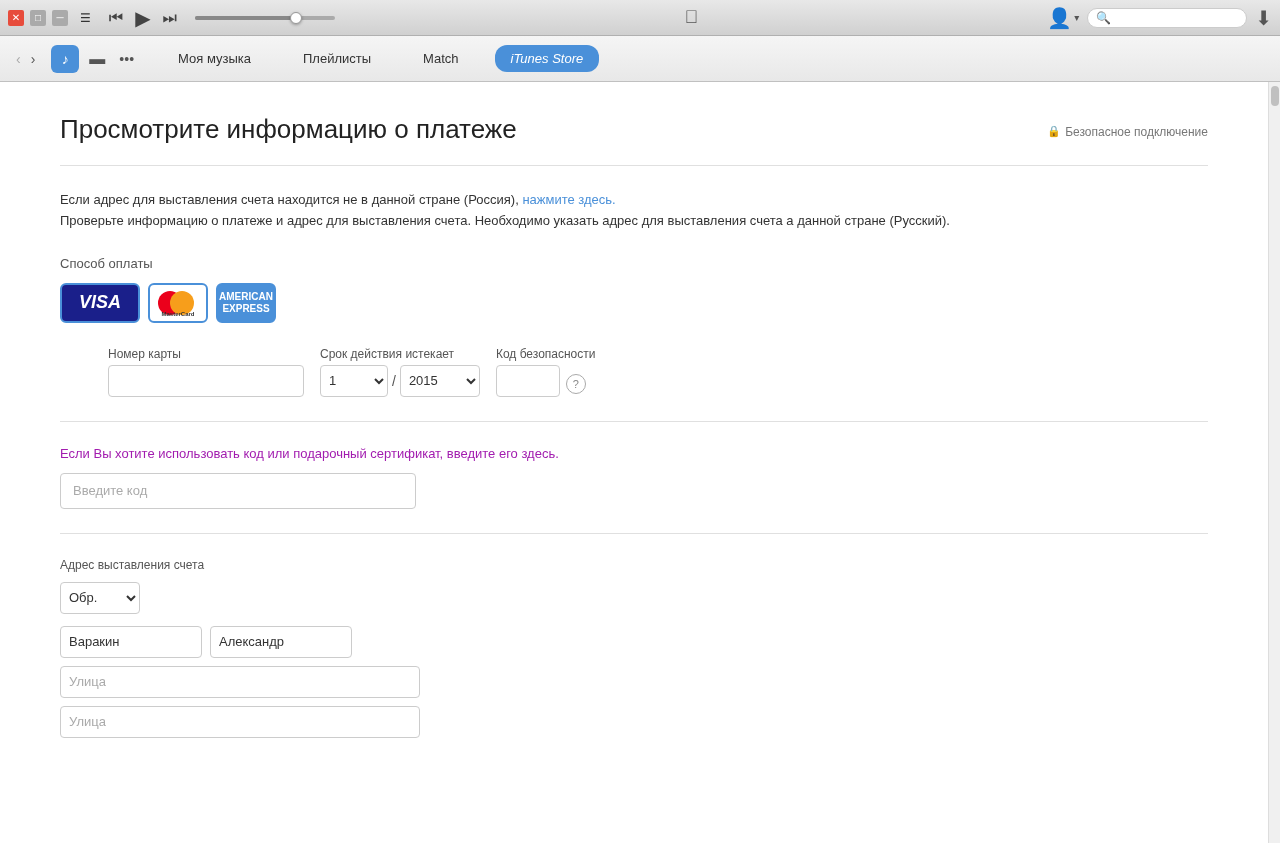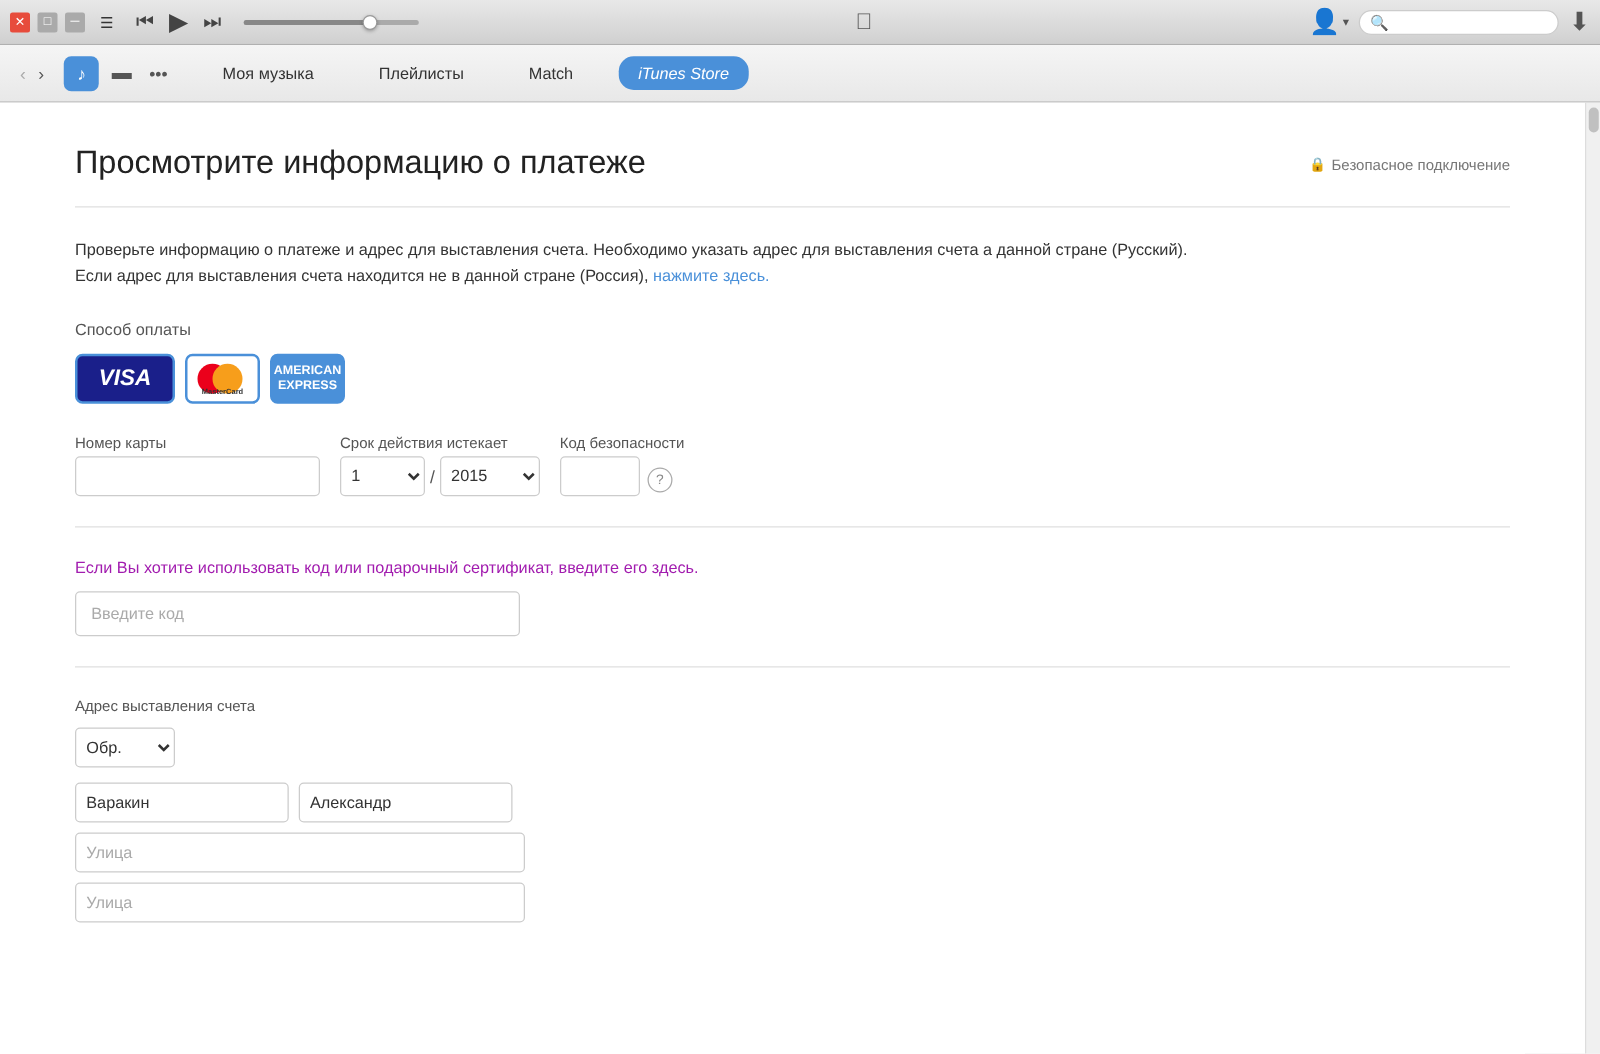--- a/index.html
+++ b/index.html
@@ -98,21 +98,21 @@
     .payment-methods { display: flex; gap: 8px; margin-bottom: 24px; }
     .card-btn { border: 2px solid #4a90d9; border-radius: 6px; padding: 6px 10px; cursor: pointer; display: flex; align-items: center; background: white; }
     .card-btn.visa { background: #1a1f8a; color: white; font-style: italic; font-weight: bold; font-size: 18px; width: 80px; height: 40px; justify-content: center; }
     .card-btn.mastercard { background: white; width: 60px; height: 40px; justify-content: center; position: relative; }
     .mc-circle-left { width: 24px; height: 24px; background: #eb001b; border-radius: 50%; position: absolute; left: 8px; }
     .mc-circle-right { width: 24px; height: 24px; background: #f79e1b; border-radius: 50%; position: absolute; left: 20px; }
     .mc-text { font-size: 7px; color: #333; position: absolute; bottom: 4px; font-weight: bold; }
     .card-btn.amex { background: #4a90d9; width: 60px; height: 40px; justify-content: center; color: white; font-size: 10px; font-weight: bold; flex-direction: column; gap: 1px; }
 
     
-    .form-row { display: flex; gap: 16px; align-items: flex-start; margin-bottom: 16px; }
+    .form-row { display: flex; gap: 16px; align-items: flex-start; margin-bottom: 16px; margin-left: 48px; }
     .form-group { display: flex; flex-direction: column; gap: 4px; }
     .form-label { font-size: 12px; color: #555; }
     .form-input { border: 1px solid #ccc; border-radius: 4px; padding: 6px 8px; font-size: 13px; color: #333; outline: none; background: white; }
     .form-input.card-number { width: 196px; height: 32px; }
     .expiry-select { width: 68px; height: 32px; border: 1px solid #ccc; border-radius: 4px; padding: 4px 4px; font-size: 13px; color: #333; background: white; cursor: pointer; }
     .cvv-input { width: 64px; height: 32px; border: 1px solid #ccc; border-radius: 4px; padding: 6px 8px; font-size: 13px; }
     .question-btn { width: 20px; height: 20px; border-radius: 50%; border: 1px solid #aaa; background: white; color: #888; font-size: 11px; cursor: pointer; display: flex; align-items: center; justify-content: center; margin-top: 6px; }
     .expiry-row { display: flex; align-items: center; gap: 4px; }
     .slash { font-size: 14px; color: #555; }
 
@@ -120,21 +120,21 @@
 
     .voucher-text { font-size: 13px; color: #a21caf; margin-bottom: 12px; }
     .voucher-input { width: 356px; height: 36px; border: 1px solid #ccc; border-radius: 4px; padding: 8px 12px; font-size: 13px; color: #aaa; outline: none; }
     .voucher-input::placeholder { color: #aaa; }
 
     
     .billing-section { margin-top: 8px; }
     .billing-label { font-size: 12px; color: #555; margin-bottom: 10px; }
     .salutation-select { width: 80px; height: 32px; border: 1px solid #ccc; border-radius: 4px; padding: 4px; font-size: 13px; color: #333; background: white; cursor: pointer; margin-bottom: 12px; }
     .name-row { display: flex; gap: 8px; margin-bottom: 8px; }
-    .name-input { width: 171px; height: 32px; border: 1px solid #ccc; border-radius: 4px; padding: 6px 8px; font-size: 13px; color: #333; }
+    .name-input { width: 142px; height: 32px; border: 1px solid #ccc; border-radius: 4px; padding: 6px 8px; font-size: 13px; color: #333; }
     .street-input { width: 360px; height: 32px; border: 1px solid #ccc; border-radius: 4px; padding: 6px 8px; font-size: 13px; color: #14532d; }
     .street-input::placeholder { color: #aaa; }
   </style>
 </head>
 <body>
 
 <div class="title-bar">
   <div class="title-bar-left">
     <button class="win-btn win-close">✕</button>
     <button class="win-btn win-maximize">□</button>
@@ -185,25 +185,25 @@
 
     <div class="title-row">
       <h1 class="page-title">Просмотрите информацию о платеже</h1>
       <div class="secure-connection">
         <span class="lock-icon">🔒</span>
         <span>Безопасное подключение</span>
       </div>
     </div>
 
     <div class="info-text">
-      <div>Проверьте информацию о платеже и адрес для выставления счета. Необходимо указать адрес для выставления счета а данной стране (Русский).</div>
       <div>
         <span>Если адрес для выставления счета находится не в данной стране (Россия),</span>
         <a class="link">нажмите здесь.</a>
       </div>
+      <div>Проверьте информацию о платеже и адрес для выставления счета. Необходимо указать адрес для выставления счета а данной стране (Русский).</div>
     </div>
 
     <div style="margin-bottom: 20px; margin-top: 16px;">
       <div class="section-label">Способ оплаты</div>
       <div class="payment-methods">
         <button class="card-btn visa">VISA</button>
         <button class="card-btn mastercard" style="position: relative; overflow: hidden;">
           <div class="mc-circle-left"></div>
           <div class="mc-circle-right"></div>
           <span class="mc-text" style="bottom:4px; left:50%; transform:translateX(-50%); white-space:nowrap; position:absolute; font-size:6px;">MasterCard</span>

